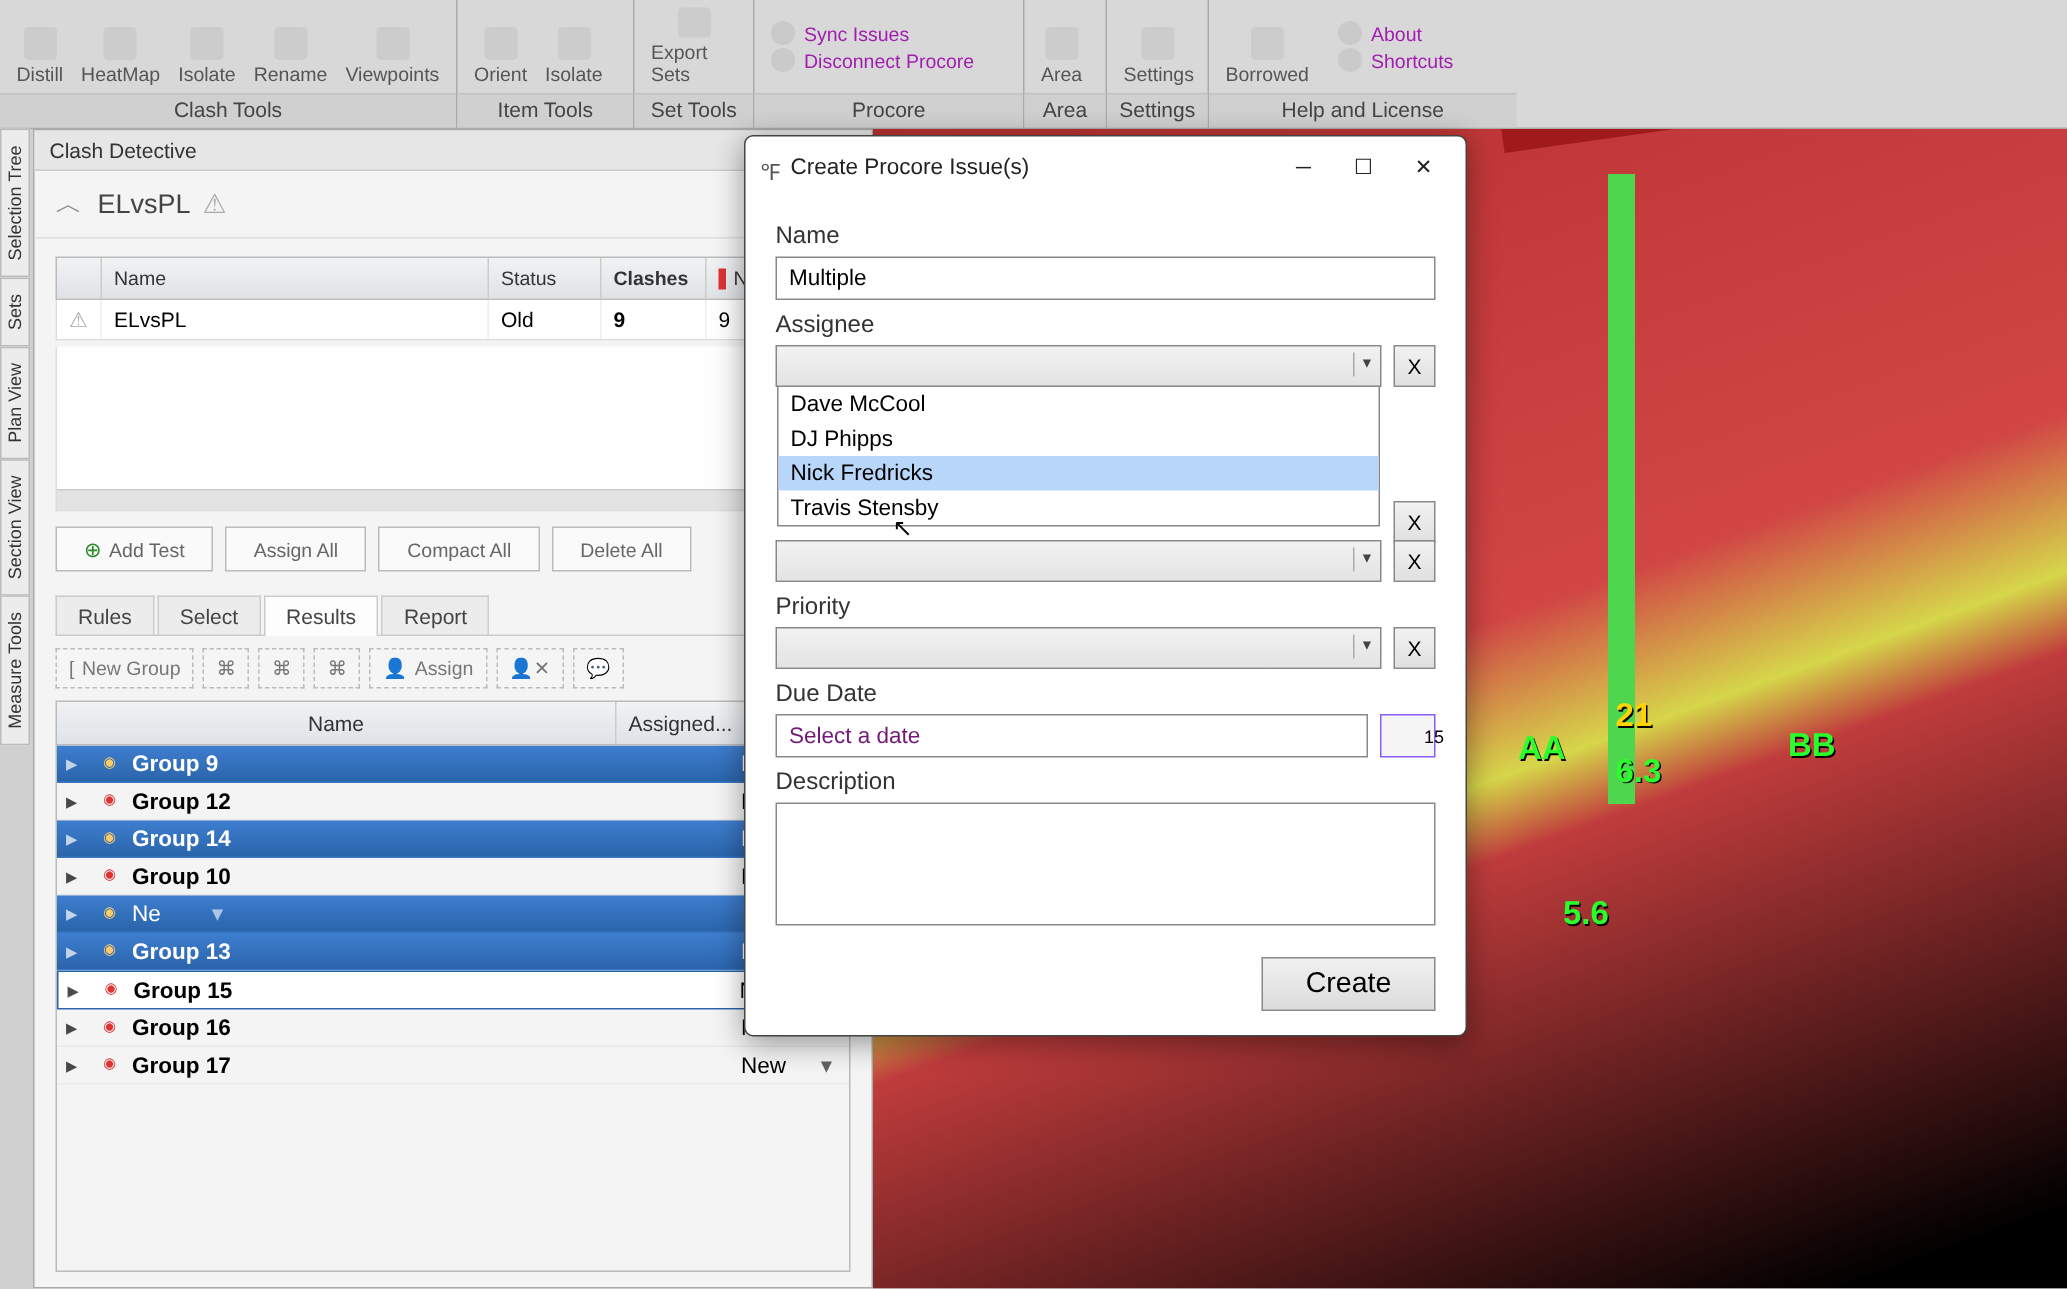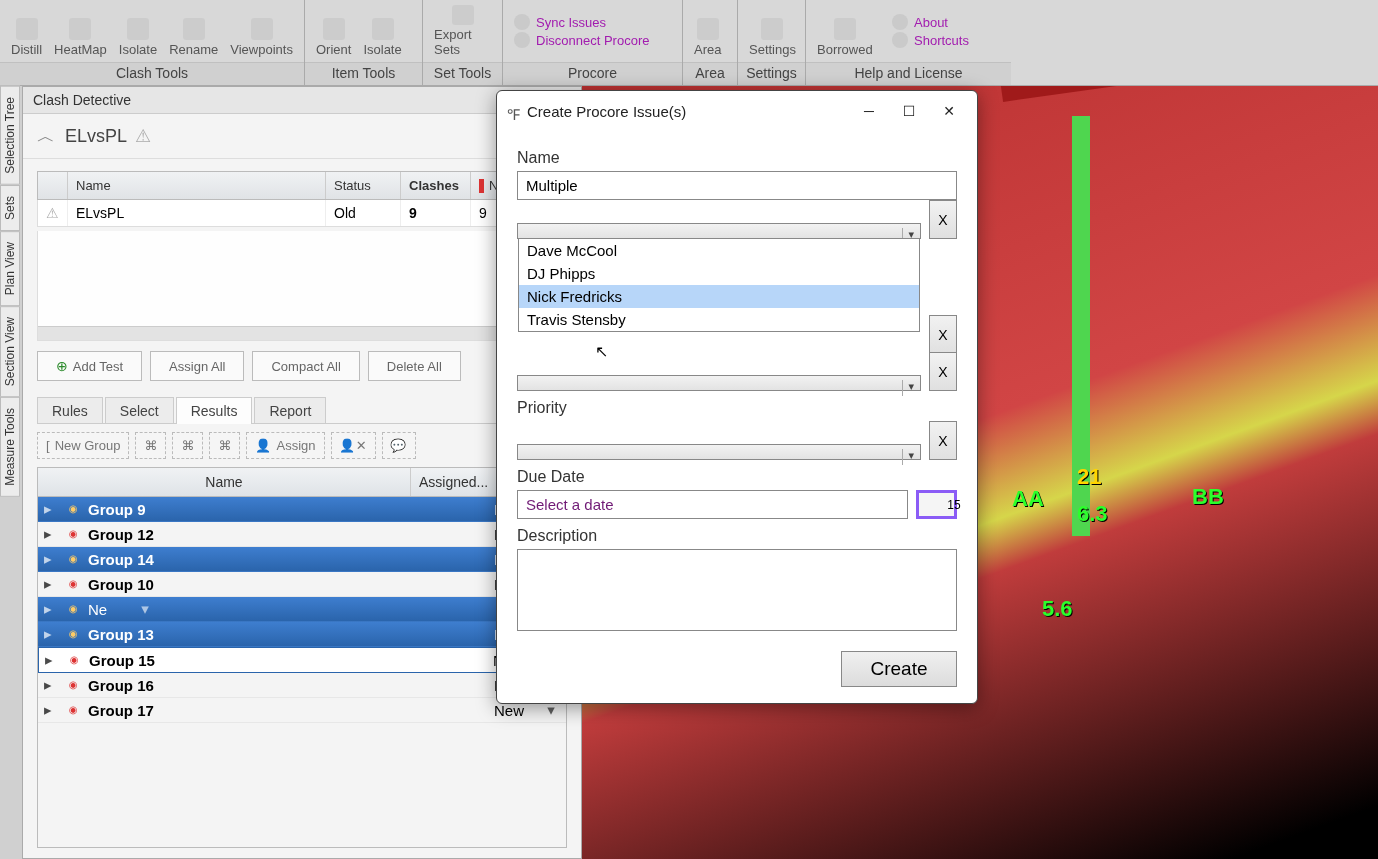--- a/index.html
+++ b/index.html
@@ -84,28 +84,28 @@
 
 .modal { position: absolute; left: 496px; top: 90px; width: 482px; background: #fff; border: 1px solid #444; border-radius: 6px; box-shadow: 0 4px 20px rgba(0,0,0,0.4); }
 .modal-titlebar { display: flex; align-items: center; padding: 6px 8px 6px 10px; font-size: 15px; color: #222; }
 .modal-titlebar .mico { width: 14px; height: 14px; margin-right: 6px; color: #555; }
 .modal-titlebar .spacer { flex: 1; }
 .win-btn { width: 40px; height: 28px; display: flex; align-items: center; justify-content: center; font-size: 14px; cursor: pointer; }
 .modal-body { padding: 10px 20px 16px 20px; }
 .field-label { font-size: 16px; color: #333; margin-top: 8px; margin-bottom: 4px; }
 .field-row { display: flex; align-items: stretch; gap: 8px; }
 .text-input { width: 100%; padding: 5px 8px; font-size: 15px; border: 1px solid #888; }
-.dropdown { flex: 1; height: 16px; background: linear-gradient(#f2f2f2,#e3e3e3); border: 1px solid #888; position: relative; margin-top: 23px; }
+.dropdown { flex: 1; height: 28px; background: linear-gradient(#f2f2f2,#e3e3e3); border: 1px solid #888; position: relative; }
 .dropdown::after { content: "▾"; position: absolute; right: 6px; top: 4px; color: #444; font-size: 11px; border-left: 1px solid #aaa; padding-left: 5px; height: 16px; }
 .x-btn { width: 28px; background: linear-gradient(#f2f2f2,#e0e0e0); border: 1px solid #888; font-size: 14px; cursor: pointer; }
 .dropdown-list { position: absolute; left: 0; right: 0; top: 100%; background: #fff; border: 1px solid #888; z-index: 10; }
 .dd-item { padding: 3px 8px; font-size: 15px; cursor: pointer; }
 .dd-item.hover { background: #b7d6f9; }
 .date-input { flex: 1; padding: 5px 8px; font-size: 15px; border: 1px solid #888; color: #701a75; }
-.cal-btn { width: 28px; display: flex; align-items: center; justify-content: center; border: 3px solid #8b5cf6; background: #f5f5f5; font-size: 12px; padding-left: 35px; }
+.cal-btn { width: 28px; display: flex; align-items: center; justify-content: center; border: 1px solid #8b5cf6; background: #f5f5f5; font-size: 12px; padding-left: 35px; }
 .desc-area { width: 100%; height: 82px; border: 1px solid #888; resize: none; padding: 5px; }
 .modal-footer { display: flex; justify-content: flex-end; padding: 0 20px 16px 20px; }
 .create-btn { width: 116px; padding: 6px 0; background: linear-gradient(#f0f0f0,#dcdcdc); border: 1px solid #888; font-size: 19px; cursor: pointer; }
 .cursor { position: absolute; left: 595px; top: 342px; font-size: 16px; color: #000; pointer-events: none; z-index: 200; }
 .hidden-label { font-size: 16px; color: #333; margin-top: -2px; }
 </style>
 </head>
 <body>
 
 <div class="ribbon">
@@ -371,20 +371,21 @@
     <span>Create Procore Issue(s)</span>
     <span class="spacer"></span>
     <div class="win-btn">─</div>
     <div class="win-btn">☐</div>
     <div class="win-btn">✕</div>
   </div>
   <div class="modal-body">
     <div class="field-label">Name</div>
     <input class="text-input" value="Multiple" style="">
 
+    <div class="field-label">Assignee</div>
     <div class="field-row">
       <div class="dropdown">
         <div class="dropdown-list" id="dd-list">
             <div class="dd-item">Dave McCool</div>
             <div class="dd-item">DJ Phipps</div>
             <div class="dd-item hover">Nick Fredricks</div>
             <div class="dd-item">Travis Stensby</div>
           </div>
       </div>
       <button class="x-btn">X</button>

